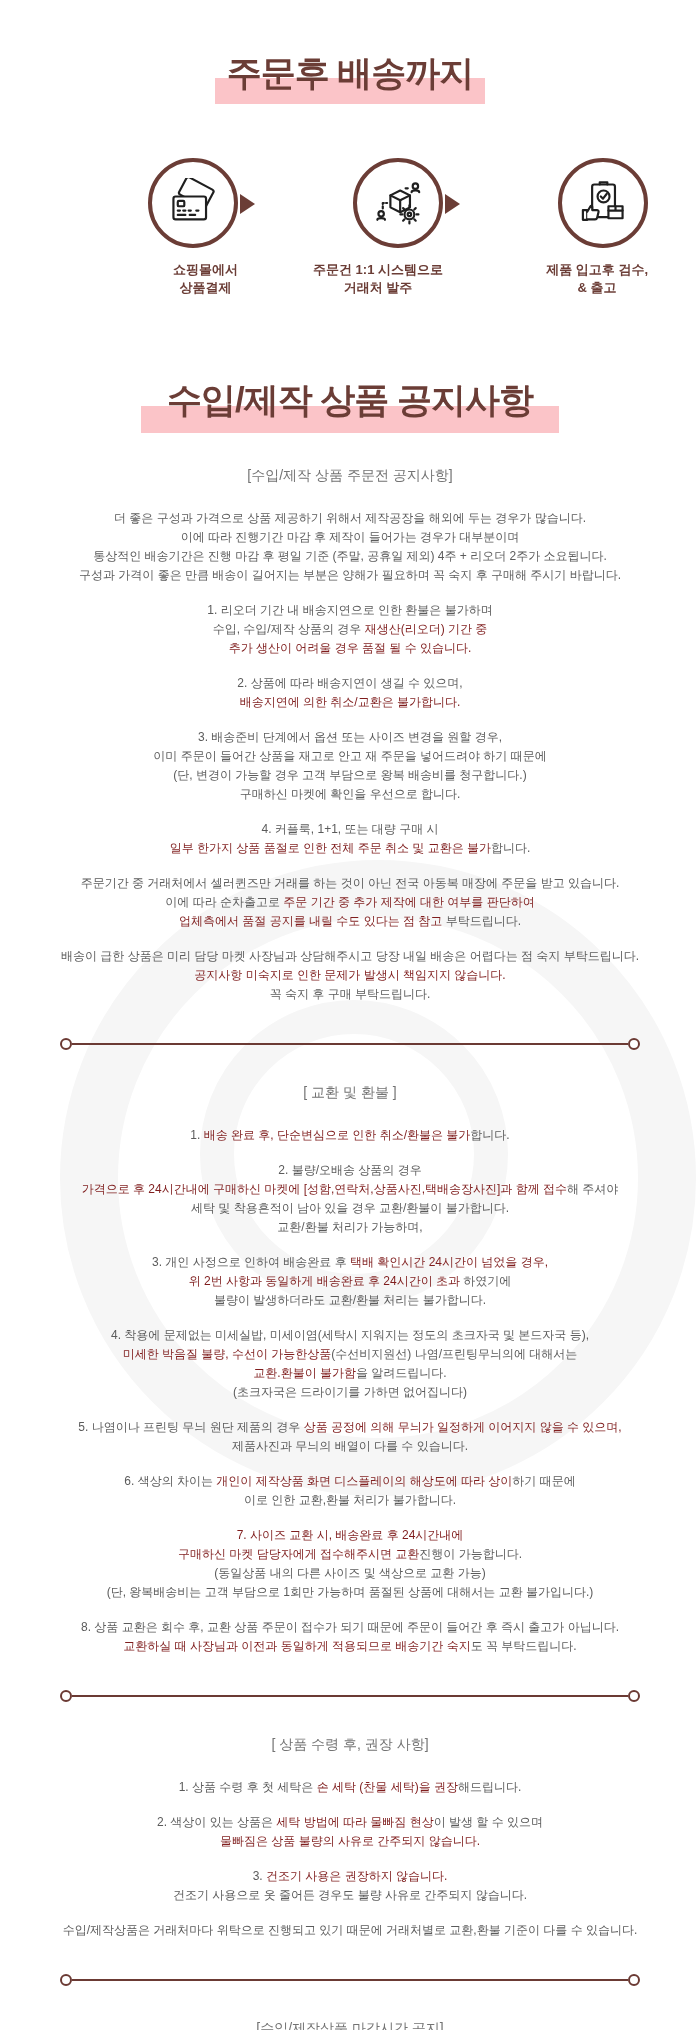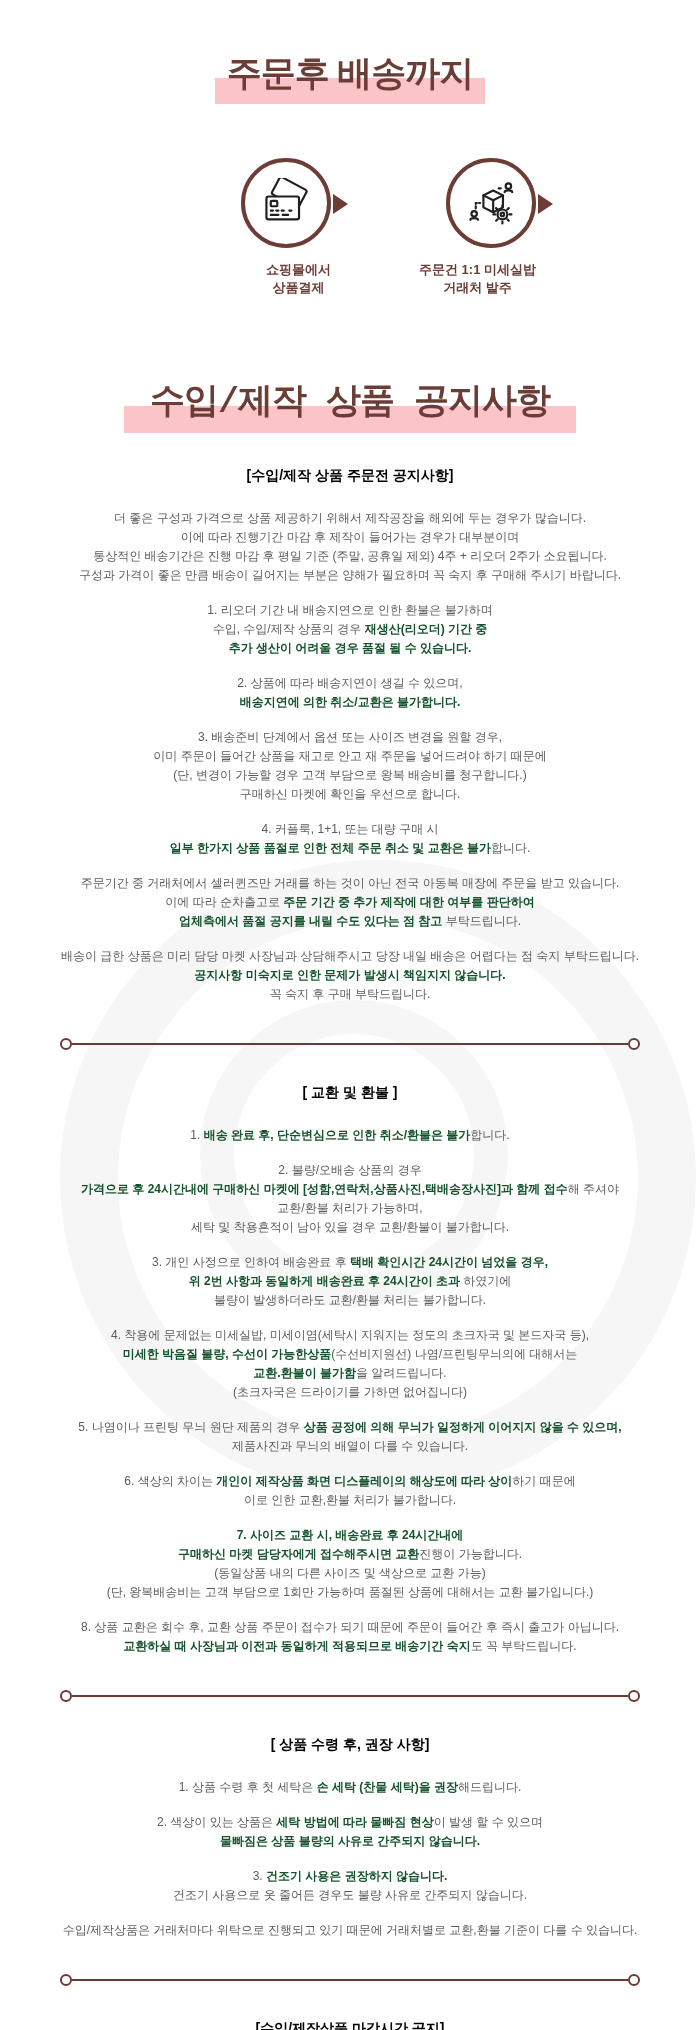--- a/index.html
+++ b/index.html
@@ -8,37 +8,37 @@
           background:#fff; overflow:hidden; text-align:center; color:#5b5b5b; }
   .wm { position:absolute; border-radius:50%; border-style:solid; border-color:#f6f6f6; z-index:0; }
   .wm1 { width:520px; height:520px; border-width:58px; left:60px; top:860px; }
   .wm2 { width:240px; height:240px; border-width:34px; left:200px; top:1000px; }
   .content { position:relative; z-index:1; }
 
   .main-title { font-size:35px; font-weight:800; color:#6b3d36; letter-spacing:-1px;
                 margin:0; padding-top:50px; }
   .hl { display:inline-block; background:linear-gradient(to bottom, transparent 52%, #fbc4c8 52%);
         padding:0 12px 7px; }
-  .hl-wide { padding:0 26px 9px;font-family:Liberation Mono, monospace; }
+  .hl-wide { padding:0 26px 9px; }
 
   .steps { display:flex; justify-content:center; align-items:flex-start; margin-top:54px; }
   .step { width:186px; display:flex; flex-direction:column; align-items:flex-end; }
   .step-circle { width:82px; height:82px; border:4px solid #6b3d36; border-radius:50%;
                  display:flex; align-items:center; justify-content:center; background:#fff; }
   .step-label { margin-top:13px; font-size:13px; font-weight:700; color:#6b3d36; line-height:1.4; }
   .arrow { width:0; height:0; border-left:15px solid #6b3d36; border-top:10px solid transparent;
            border-bottom:10px solid transparent; margin:36px 2px 0; }
 
   .notice-title-wrap { margin-top:80px; }
   .notice-section { margin-top:34px; padding:0 10px; }
-  .sec-heading { font-size:14px; font-weight:700; color:#000000; margin:0 0 24px; }
+  .sec-heading { font-size:14px; font-weight:400; color:#737373; margin:0 0 24px; }
   .tblock { margin:0 0 16px; font-size:12px; line-height:19px; color:#5b5b5b; }
   .tblock:last-child { margin-bottom:0; }
   .tline { display:block; }
-  .seg-red { color:#14532d; font-weight:700; }
+  .seg-red { color:#7f1d1d; font-weight:400; }
 
   .divider { display:flex; align-items:center; margin:34px 60px; }
   .divider .ring { width:8px; height:8px; border:2px solid #6b3a34; border-radius:50%; background:#fff; }
   .divider .bar { flex:1; height:2px; background:#6b3a34; }
 
   svg.icon { display:block; }
 </style>
 </head>
 <body>
 
@@ -80,27 +80,45 @@
             <circle cx="33.5" cy="33.5" r="1.6"></circle>
             <path d="M33.5 27v-1.8M33.5 40v1.8M27 33.5h-1.8M40 33.5h1.8M29 29l-1.3-1.3M38 38l1.3 1.3M29 38l-1.3 1.3M38 29l1.3-1.3"></path>
             <circle cx="39" cy="7.5" r="2.5"></circle>
             <path d="M35.5 13c0-2.2 7-2.2 7 0"></path>
             <circle cx="7.5" cy="33" r="2.5"></circle>
             <path d="M4 38.5c0-2.2 7-2.2 7 0"></path>
             <path d="M30 9.5h4M9 28v-5h4" stroke-dasharray="2 2"></path>
           </svg>
         </div>
         <div class="step-label">
-          <span class="tline">주문건 1:1 미세실밥</span>
+          <span class="tline">주문건 1:1 시스템으로</span>
           <span class="tline">거래처 발주</span>
         </div>
       </div>
 
       <div class="arrow"></div>
 
+      <div class="step">
+        <div class="step-circle">
+          <svg class="icon" width="50" height="50" viewBox="0 0 46 46" fill="none" stroke="#1f1f1f" stroke-width="2" stroke-linecap="round" stroke-linejoin="round">
+            <rect x="13" y="6" width="21" height="30" rx="2"></rect>
+            <path d="M20 6V4h7v2"></path>
+            <circle cx="23.5" cy="17" r="5.5"></circle>
+            <path d="M21 17l2 2 3.5-4.5"></path>
+            <rect x="28" y="26" width="13" height="11" fill="#ffffff"></rect>
+            <path d="M28 30h13M34.5 26v4"></path>
+            <path d="M4.5 29.5h4v9h-4z" fill="#ffffff"></path>
+            <path d="M8.5 31l3-5c.4-.7 1.6-.4 1.6.5v3h4.3c1 0 1.7.9 1.5 1.8l-1.2 5c-.2.9-1 1.7-2 1.7H8.5" fill="#ffffff"></path>
+          </svg>
+        </div>
+        <div class="step-label">
+          <span class="tline">제품 입고후 검수,</span>
+          <span class="tline">&amp; 출고</span>
+        </div>
+      </div>
 
     </div>
 
     <div class="notice-title-wrap">
       <h1 class="main-title" style="padding-top:0"><span class="hl hl-wide">수입/제작 상품 공지사항</span></h1>
     </div>
 
     <section class="notice-section">
       <h3 class="sec-heading">[수입/제작 상품 주문전 공지사항]</h3>
       <div>
@@ -150,22 +168,22 @@
 
     <section class="notice-section">
       <h3 class="sec-heading">[ 교환 및 환불 ]</h3>
       <div>
           <p class="tblock">
             <span class="tline"><span class="seg">1. </span><span class="seg-red">배송 완료 후, 단순변심으로 인한 취소/환불은 불가</span><span class="seg">합니다.</span></span>
           </p>
           <p class="tblock">
             <span class="tline"><span class="seg">2. 불량/오배송 상품의 경우</span></span>
             <span class="tline"><span class="seg-red">가격으로 후 24시간내에 구매하신 마켓에 [성함,연락처,상품사진,택배송장사진]과 함께 접수</span><span class="seg">해 주셔야</span></span>
+            <span class="tline"><span class="seg">세탁 및 착용흔적이 남아 있을 경우 교환/환불이 불가합니다.</span></span>
             <span class="tline"><span class="seg">교환/환불 처리가 가능하며,</span></span>
-            <span class="tline"><span class="seg">세탁 및 착용흔적이 남아 있을 경우 교환/환불이 불가합니다.</span></span>
           </p>
           <p class="tblock">
             <span class="tline"><span class="seg">3. 개인 사정으로 인하여 배송완료 후 </span><span class="seg-red">택배 확인시간 24시간이 넘었을 경우,</span></span>
             <span class="tline"><span class="seg-red">위 2번 사항과 동일하게 배송완료 후 24시간이 초과</span><span class="seg"> 하였기에</span></span>
             <span class="tline"><span class="seg">불량이 발생하더라도 교환/환불 처리는 불가합니다.</span></span>
           </p>
           <p class="tblock">
             <span class="tline"><span class="seg">4. 착용에 문제없는 미세실밥, 미세이염(세탁시 지워지는 정도의 초크자국 및 본드자국 등),</span></span>
             <span class="tline"><span class="seg-red">미세한 박음질 불량, 수선이 가능한상품</span><span class="seg">(수선비지원선) 나염/프린팅무늬의에 대해서는</span></span>
             <span class="tline"><span class="seg-red">교환.환불이 불가함</span><span class="seg">을 알려드립니다.</span></span>

